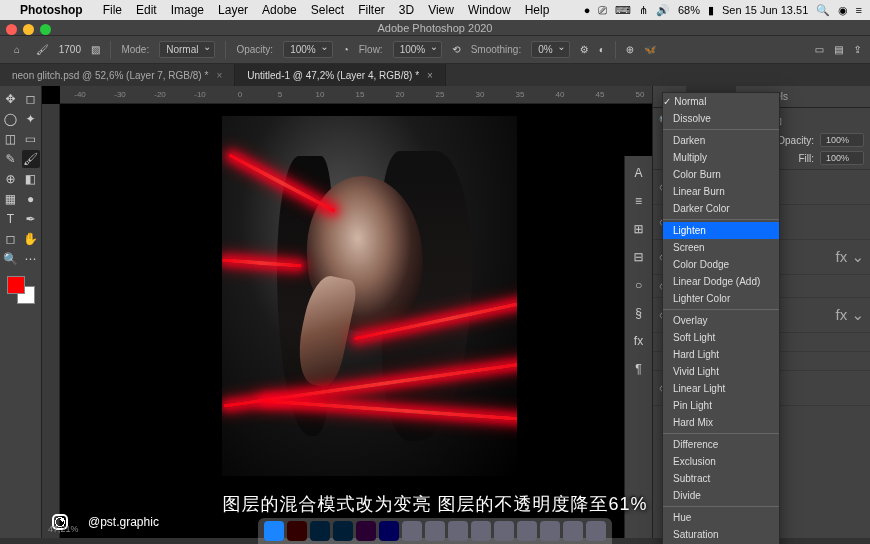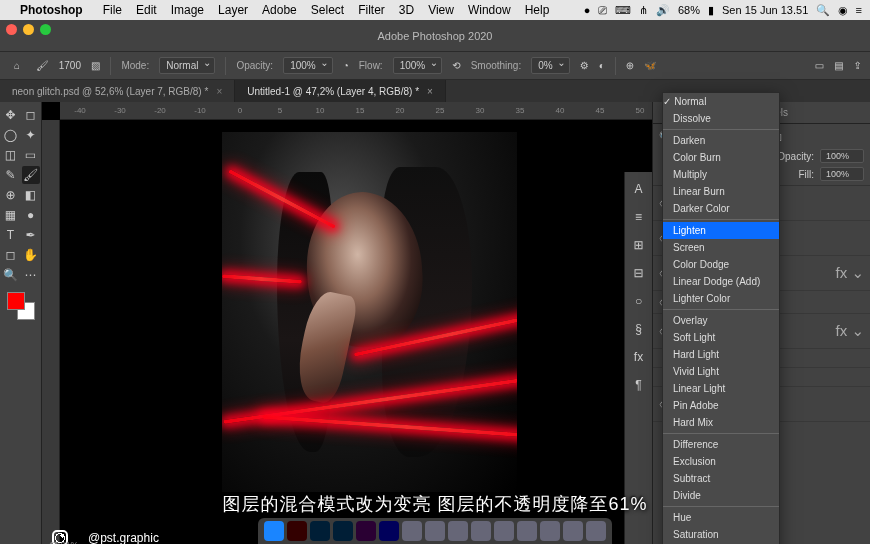--- a/index.html
+++ b/index.html
@@ -6,21 +6,21 @@
 body{background:#323232;width:870px;height:544px;overflow:hidden;position:relative;font-size:11px;color:#ccc}
 .menubar{height:20px;background:rgba(240,240,240,0.95);display:flex;align-items:center;padding:0 8px;font-size:12px;color:#000;position:relative}
 .menubar .apple{margin-right:12px;font-size:13px}
 .menubar .app{font-weight:600;margin-right:20px}
 .menubar .mi{margin-right:14px}
 .menubar .right{margin-left:auto;display:flex;align-items:center;gap:8px;font-size:11px}
 .menubar .right span{display:inline-flex;align-items:center}
 .traffic{position:absolute;top:24px;left:6px;display:flex;gap:6px;z-index:5}
 .traffic div{width:11px;height:11px;border-radius:50%}
 .tr-r{background:#ff5f56}.tr-y{background:#ffbd2e}.tr-g{background:#27c93f}
-.titlebar{height:32px;background:#424242;display:flex;align-items:center;justify-content:center;font-size:11px;color:#bbb;border-bottom:1px solid #2a2a2a}
+.titlebar{height:16px;background:#424242;display:flex;align-items:center;justify-content:center;font-size:11px;color:#bbb;border-bottom:1px solid #2a2a2a}
 .optionsbar{height:28px;background:#424242;display:flex;align-items:center;padding:0 8px;gap:10px;border-bottom:1px solid #2a2a2a;font-size:10px;color:#ccc}
 .optionsbar .home{width:18px;height:18px;display:flex;align-items:center;justify-content:center}
 .optionsbar .sep{width:1px;height:18px;background:#555}
 .optionsbar .lbl{color:#aaa}
 .optionsbar .dd{background:#383838;padding:2px 16px 2px 6px;border:1px solid #555;border-radius:2px;position:relative;font-size:10px}
 .optionsbar .dd::after{content:"⌄";position:absolute;right:3px;top:-1px}
 .optionsbar .right{margin-left:auto;display:flex;gap:10px;align-items:center}
 .tabsrow{height:22px;background:#323232;display:flex;align-items:center;font-size:10px}
 .doctab{padding:0 12px;height:100%;display:flex;align-items:center;gap:8px;color:#aaa;border-right:1px solid #222}
 .doctab.active{background:#282828;color:#ddd}
@@ -325,37 +325,37 @@
         </div>
       </div>
   </div>
 </div>
 
 <div class="blend-menu" id="blend-menu">
     <div class="bm chk">Normal</div>
     <div class="bm">Dissolve</div>
     <div class="bsep"></div>
     <div class="bm">Darken</div>
+    <div class="bm">Multiply</div>
     <div class="bm">Color Burn</div>
-    <div class="bm">Multiply</div>
     <div class="bm">Linear Burn</div>
     <div class="bm">Darker Color</div>
     <div class="bsep"></div>
     <div class="bm sel">Lighten</div>
     <div class="bm">Screen</div>
     <div class="bm">Color Dodge</div>
     <div class="bm">Linear Dodge (Add)</div>
     <div class="bm">Lighter Color</div>
     <div class="bsep"></div>
     <div class="bm">Overlay</div>
     <div class="bm">Soft Light</div>
     <div class="bm">Hard Light</div>
     <div class="bm">Vivid Light</div>
     <div class="bm">Linear Light</div>
-    <div class="bm">Pin Adobe</div>
+    <div class="bm">Pin Light</div>
     <div class="bm">Hard Mix</div>
     <div class="bsep"></div>
     <div class="bm">Difference</div>
     <div class="bm">Exclusion</div>
     <div class="bm">Subtract</div>
     <div class="bm">Divide</div>
     <div class="bsep"></div>
     <div class="bm">Hue</div>
     <div class="bm">Saturation</div>
     <div class="bm">Color</div>

